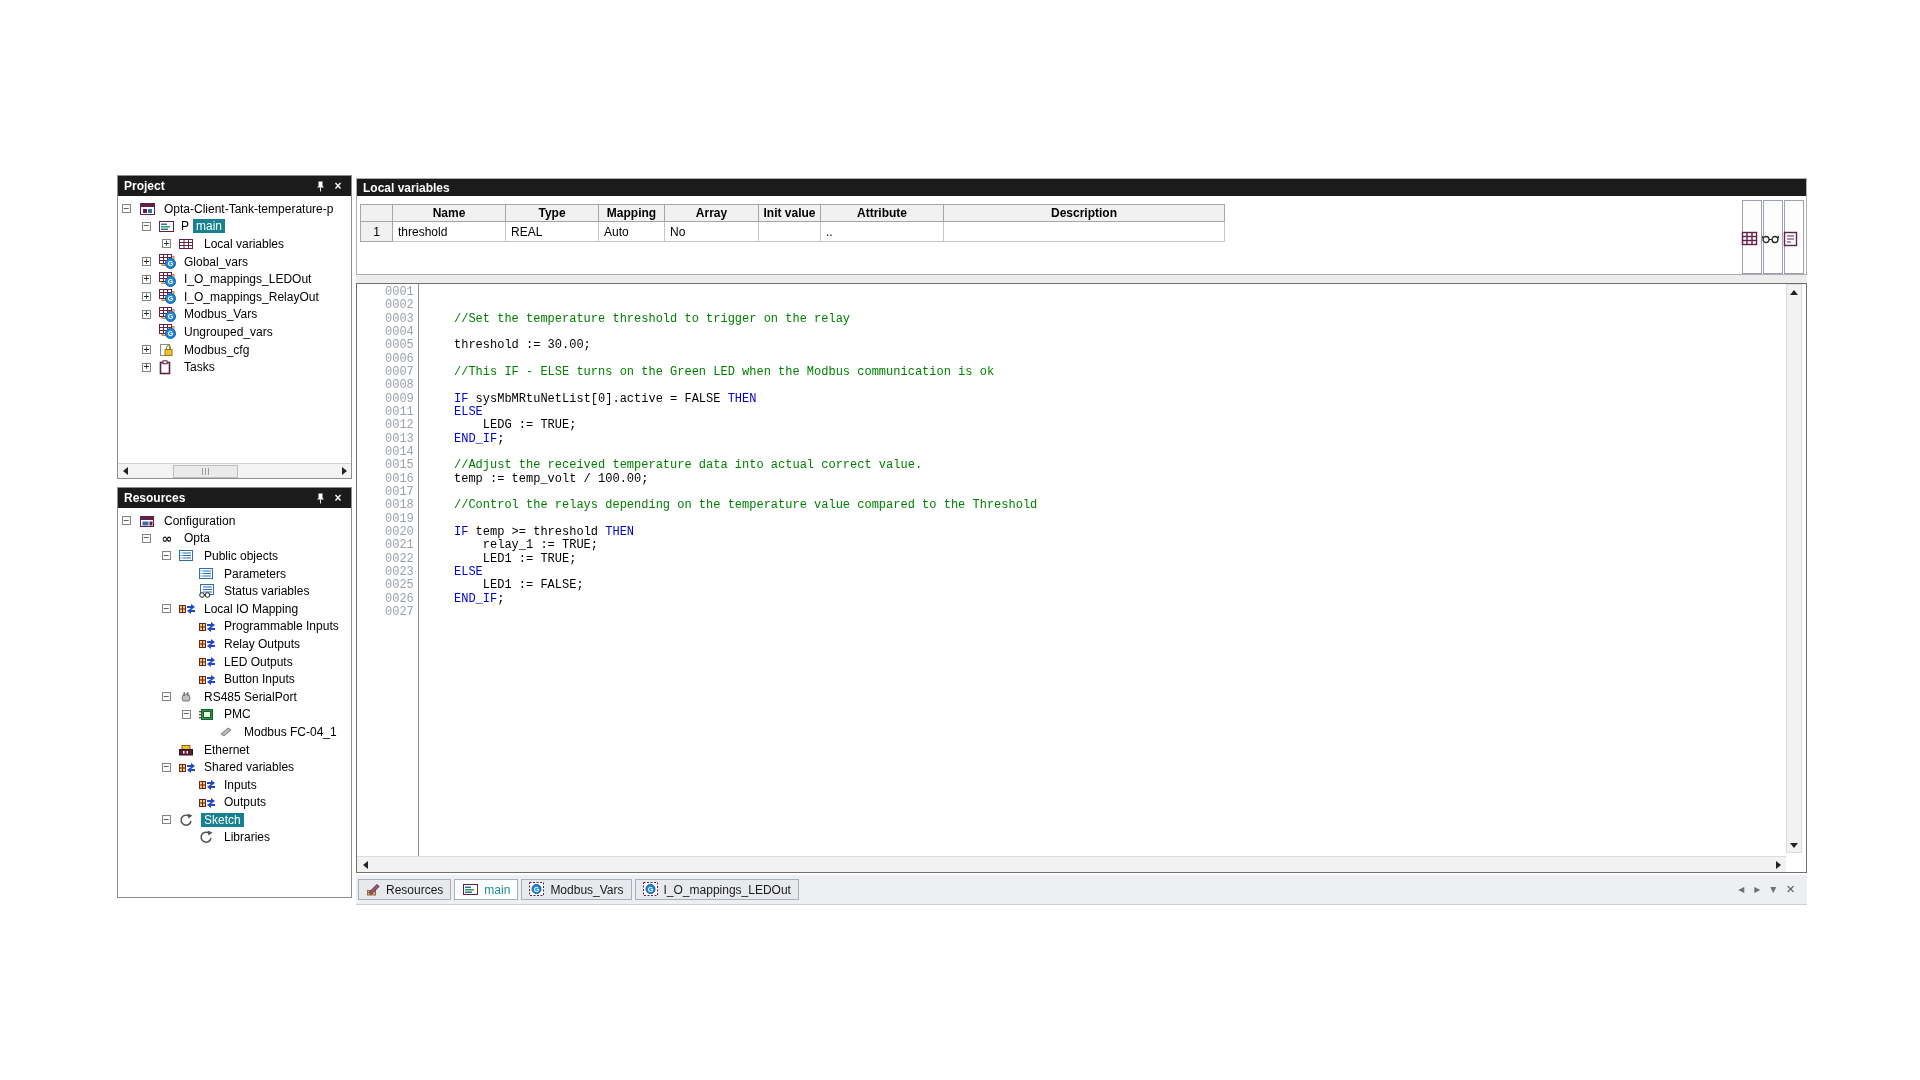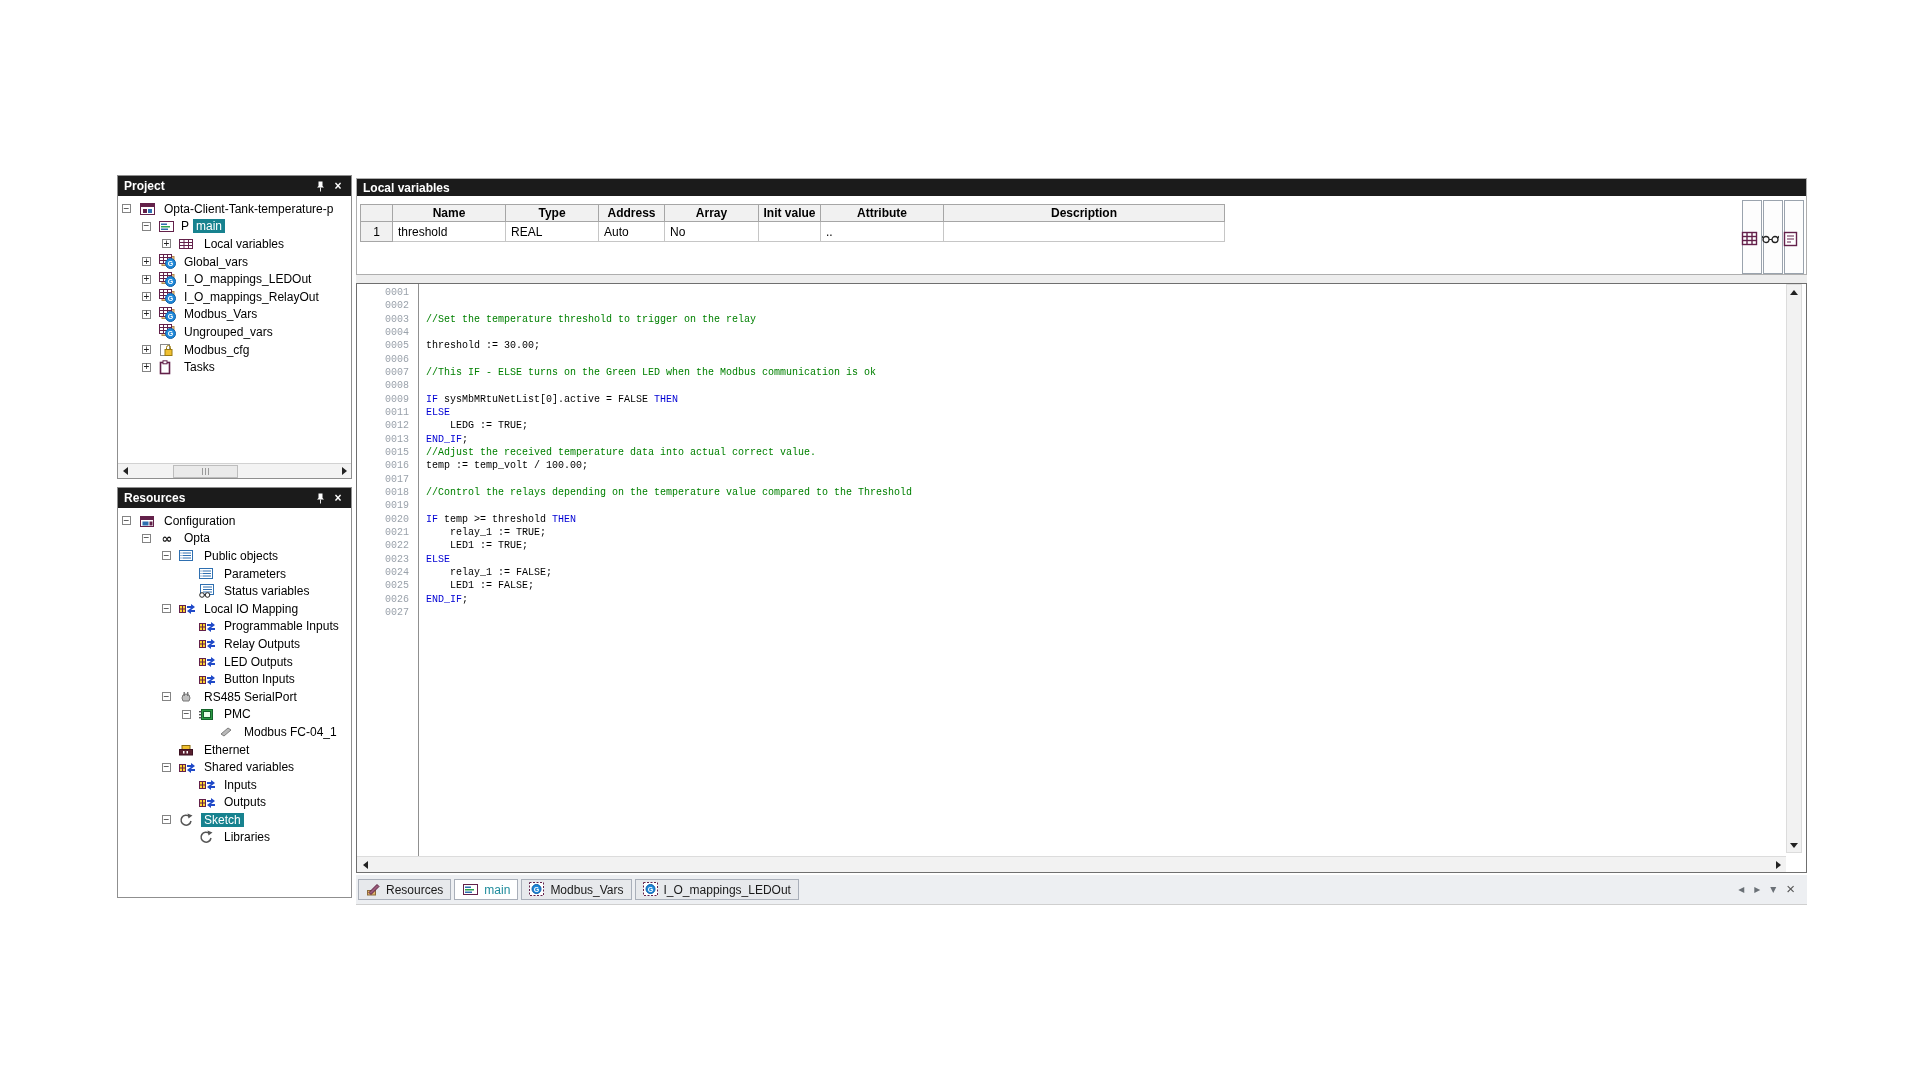--- a/index.html
+++ b/index.html
@@ -46,21 +46,21 @@
   .side-strip{position:absolute;top:21px;width:20px;height:74px;background:#fdfdfd;
               border:1px solid #9aa3ad;box-sizing:border-box;display:flex;justify-content:center;
               padding-top:3px;}
   
   #split{position:absolute;left:356px;top:275px;width:1451px;height:8px;background:#ededed;}
   
   #editor{position:absolute;left:356px;top:283px;width:1451px;height:590px;background:#fff;
           border:1px solid #6f6f6f;box-sizing:border-box;}
   #gutter-sep{position:absolute;left:61px;top:0;bottom:16px;width:1px;background:#909090;}
   #code-lines{position:absolute;left:0;top:2px;right:20px;}
-  .cline{display:flex;height:13.34px;line-height:13.34px;font-size:10px;white-space:pre;}
+  .cline{display:flex;height:13.34px;line-height:13.34px;font-size:12px;white-space:pre;gap:28px;}
   .lnum,.ltext{font-family:"Liberation Mono","DejaVu Sans Mono",monospace;}
   .lnum{width:61px;padding-left:28px;box-sizing:border-box;color:#9aa2ab;flex:none;}
   .ltext{padding-left:8px;}
   .seg.c{color:#008000;}
   .seg.k{color:#0000d4;}
   .seg.p{color:#000;text-align:center;}
   .vs{position:absolute;top:0;right:4px;width:16px;height:569px;background:#f2f2f2;
       border:1px solid #dcdcdc;box-sizing:border-box;}
   .vs .abox{left:0;}
   .vs .abox.top{top:0;} .vs .abox.bot{bottom:0;}
@@ -515,21 +515,21 @@
           <col style="width:94px">
           <col style="width:62px">
           <col style="width:123px">
           <col style="width:281px">
         </colgroup>
       <thead>
           <tr id="lv-head">
             <th></th>
             <th>Name</th>
             <th>Type</th>
-            <th>Address</th>
+            <th>Mapping</th>
             <th>Array</th>
             <th>Init value</th>
             <th>Attribute</th>
             <th>Description</th>
           </tr>
         </thead>
       <tbody id="lv-body">
           <tr>
             <td class="rowhdr">1</td>
             <td>threshold</td>
@@ -585,30 +585,30 @@
         <div class="cline"><span class="lnum">0003</span><span class="ltext"><span class="seg c">//Set the temperature threshold to trigger on the relay</span></span></div>
         <div class="cline"><span class="lnum">0004</span><span class="ltext"></span></div>
         <div class="cline"><span class="lnum">0005</span><span class="ltext"><span class="seg p">threshold := 30.00;</span></span></div>
         <div class="cline"><span class="lnum">0006</span><span class="ltext"></span></div>
         <div class="cline"><span class="lnum">0007</span><span class="ltext"><span class="seg c">//This IF - ELSE turns on the Green LED when the Modbus communication is ok</span></span></div>
         <div class="cline"><span class="lnum">0008</span><span class="ltext"></span></div>
         <div class="cline"><span class="lnum">0009</span><span class="ltext"><span class="seg k">IF</span><span class="seg p"> sysMbMRtuNetList[0].active = FALSE </span><span class="seg k">THEN</span></span></div>
         <div class="cline"><span class="lnum">0011</span><span class="ltext"><span class="seg k">ELSE</span></span></div>
         <div class="cline"><span class="lnum">0012</span><span class="ltext"><span class="seg p">    LEDG := TRUE;</span></span></div>
         <div class="cline"><span class="lnum">0013</span><span class="ltext"><span class="seg k">END_IF</span><span class="seg p">;</span></span></div>
+        <div class="cline"><span class="lnum">0014</span><span class="ltext"></span></div>
         <div class="cline"><span class="lnum">0015</span><span class="ltext"><span class="seg c">//Adjust the received temperature data into actual correct value.</span></span></div>
         <div class="cline"><span class="lnum">0016</span><span class="ltext"><span class="seg p">temp := temp_volt / 100.00;</span></span></div>
         <div class="cline"><span class="lnum">0017</span><span class="ltext"></span></div>
         <div class="cline"><span class="lnum">0018</span><span class="ltext"><span class="seg c">//Control the relays depending on the temperature value compared to the Threshold</span></span></div>
         <div class="cline"><span class="lnum">0019</span><span class="ltext"></span></div>
         <div class="cline"><span class="lnum">0020</span><span class="ltext"><span class="seg k">IF</span><span class="seg p"> temp &gt;= threshold </span><span class="seg k">THEN</span></span></div>
         <div class="cline"><span class="lnum">0021</span><span class="ltext"><span class="seg p">    relay_1 := TRUE;</span></span></div>
         <div class="cline"><span class="lnum">0022</span><span class="ltext"><span class="seg p">    LED1 := TRUE;</span></span></div>
         <div class="cline"><span class="lnum">0023</span><span class="ltext"><span class="seg k">ELSE</span></span></div>
-        <div class="cline"><span class="lnum">0024</span><span class="ltext"><span class="seg p">    relay_1 := FALSE;</span></span></div>
         <div class="cline"><span class="lnum">0025</span><span class="ltext"><span class="seg p">    LED1 := FALSE;</span></span></div>
         <div class="cline"><span class="lnum">0026</span><span class="ltext"><span class="seg k">END_IF</span><span class="seg p">;</span></span></div>
         <div class="cline"><span class="lnum">0027</span><span class="ltext"></span></div>
       </div>
     <div id="gutter-sep"></div>
     <div class="vs">
       <span class="abox top">
           <span class="tri up"></span>
         </span>
       <span class="abox bot">

